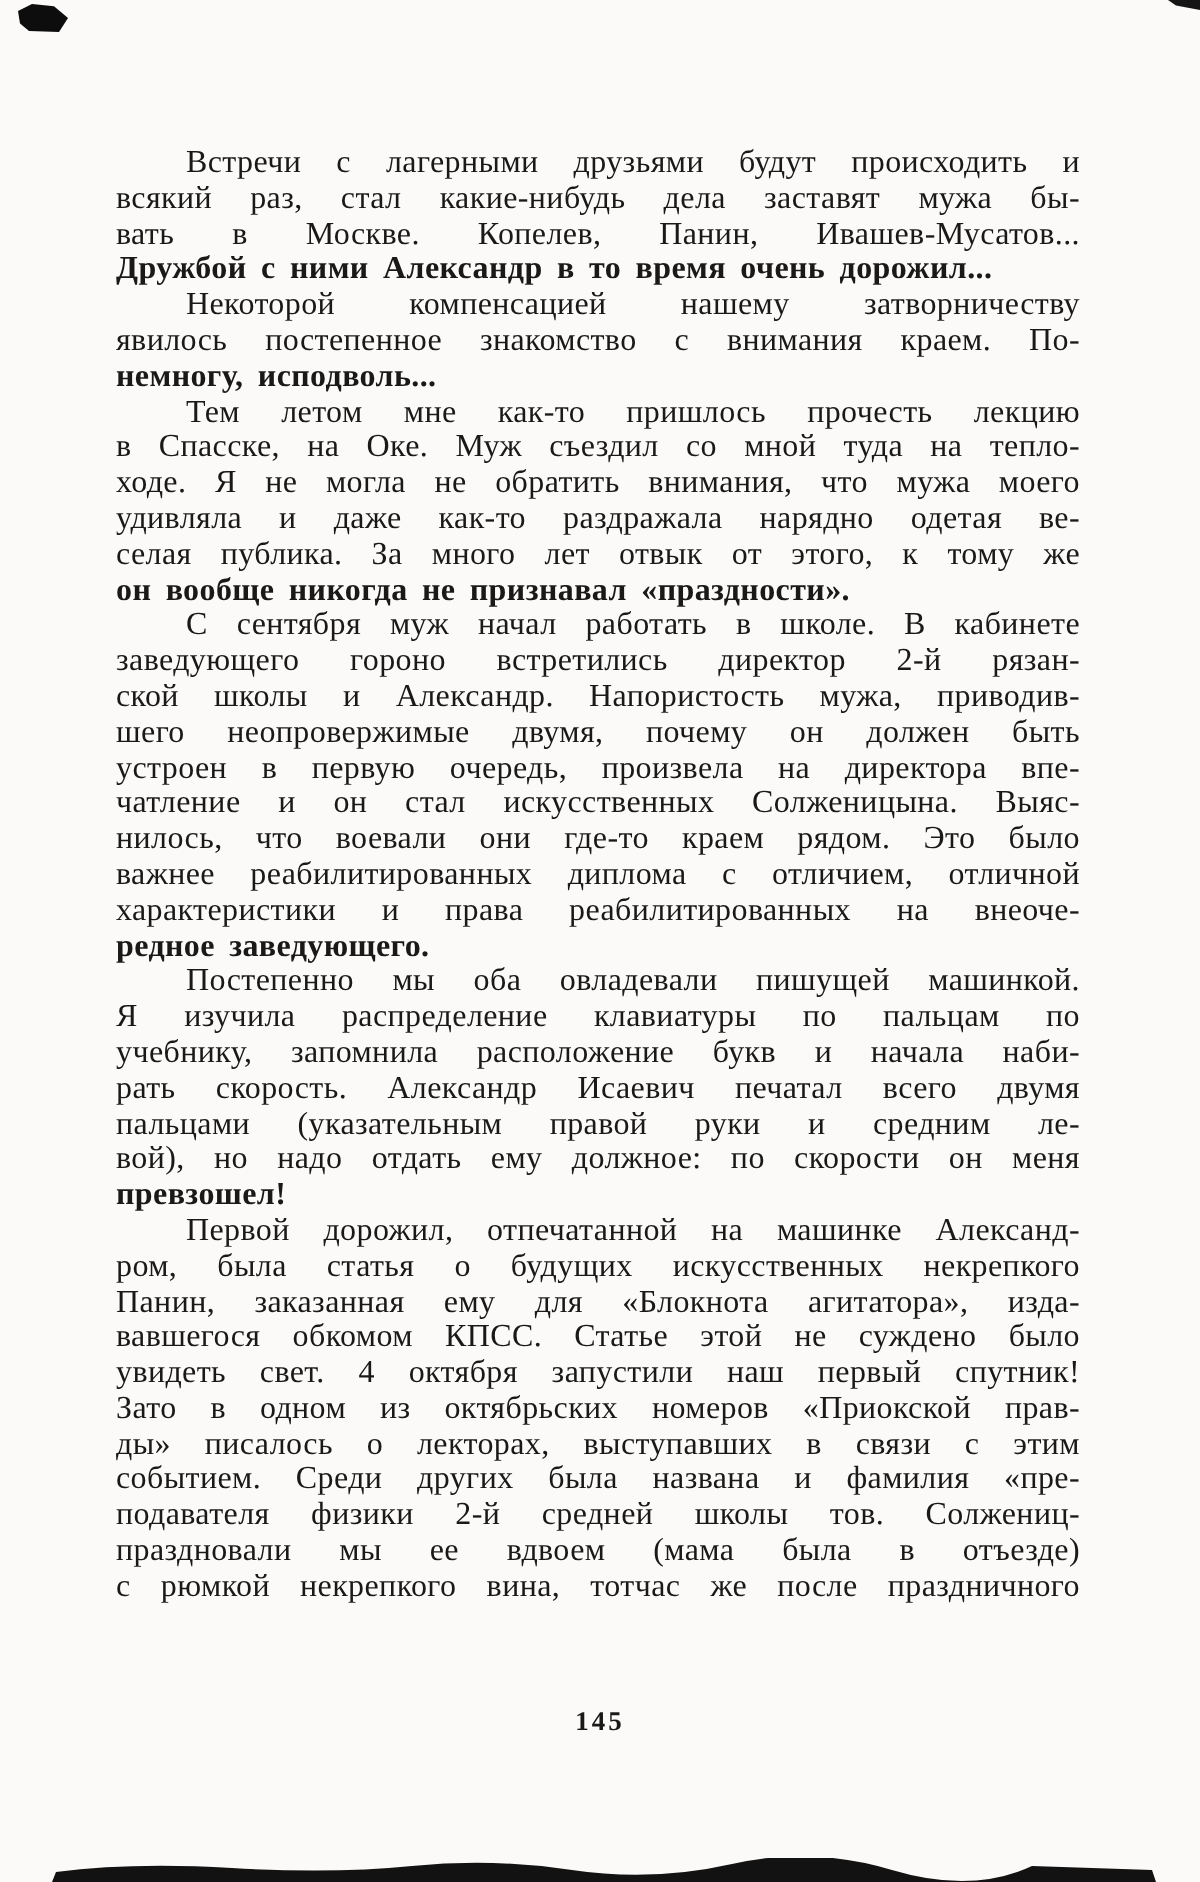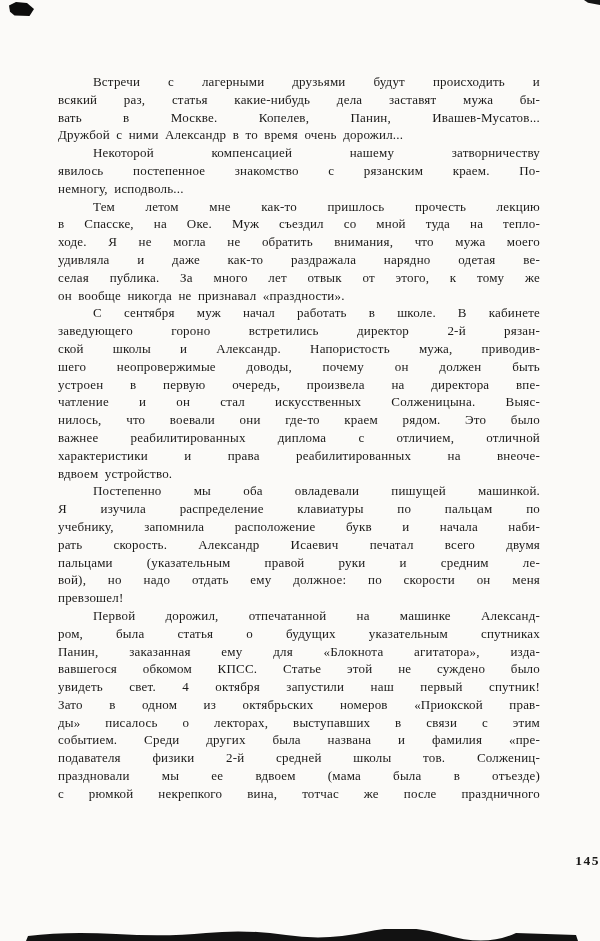--- a/index.html
+++ b/index.html
@@ -18,50 +18,50 @@
     position: absolute;
     inset: 0;
   }
   
   .text-block {
     position: absolute;
     left: 58px;
     top: 73px;
     width: 482px;
     color: var(--ink, #1a1918);
-    font-size: 13px;
+    font-size: 16px;
     letter-spacing: 0.2px;
     word-spacing: 3px;
   }
   .paragraph { margin: 0; padding: 0; }
   .line {
     height: 17.8px;
     line-height: 17.8px;
     overflow: hidden;
     text-align: justify;
     white-space: normal;
   }
   
   .line::after {
     content: "";
     display: inline-block;
     width: 100%;
     height: 0;
     vertical-align: top;
   }
-  .line.para-end { text-align: left; }
+  .line.para-end { text-align: left; font-weight: bold; }
   .line.para-end::after { content: none; }
   .line.indent { text-indent: 35px; }
   
   .page-number {
     position: absolute;
     left: 0;
     top: 853px;
     width: 100%;
-    text-align: right;
+    text-align: center;
     color: var(--ink, #1a1918);
     font-size: 13.5px;
     font-weight: bold;
     letter-spacing: 1.5px;
   }
   
   .artifact-top-left {
     position: absolute;
     left: 9px;
     top: 2px;
@@ -91,61 +91,61 @@
 <body>
 
 <div class="scan-page">
 
   <div class="artifact-top-left"></div>
   <div class="artifact-top-right"></div>
 
   <div class="text-block">
       <div class="paragraph">
         <div class="line indent">Встречи с лагерными друзьями будут происходить и</div>
-        <div class="line">всякий раз, статья какие-нибудь дела заставят мужа бы-</div>
+        <div class="line">всякий раз, стал какие-нибудь дела заставят мужа бы-</div>
         <div class="line">вать в Москве. Копелев, Панин, Ивашев-Мусатов...</div>
         <div class="line para-end">Дружбой с ними Александр в то время очень дорожил...</div>
       </div>
       <div class="paragraph">
         <div class="line indent">Некоторой компенсацией нашему затворничеству</div>
-        <div class="line">явилось постепенное знакомство с рязанским краем. По-</div>
+        <div class="line">явилось постепенное знакомство с внимания краем. По-</div>
         <div class="line para-end">немногу, исподволь...</div>
       </div>
       <div class="paragraph">
         <div class="line indent">Тем летом мне как-то пришлось прочесть лекцию</div>
         <div class="line">в Спасске, на Оке. Муж съездил со мной туда на тепло-</div>
         <div class="line">ходе. Я не могла не обратить внимания, что мужа моего</div>
         <div class="line">удивляла и даже как-то раздражала нарядно одетая ве-</div>
         <div class="line">селая публика. За много лет отвык от этого, к тому же</div>
         <div class="line para-end">он вообще никогда не признавал «праздности».</div>
       </div>
       <div class="paragraph">
         <div class="line indent">С сентября муж начал работать в школе. В кабинете</div>
         <div class="line">заведующего гороно встретились директор 2-й рязан-</div>
         <div class="line">ской школы и Александр. Напористость мужа, приводив-</div>
-        <div class="line">шего неопровержимые доводы, почему он должен быть</div>
+        <div class="line">шего неопровержимые двумя, почему он должен быть</div>
         <div class="line">устроен в первую очередь, произвела на директора впе-</div>
         <div class="line">чатление и он стал искусственных Солженицына. Выяс-</div>
         <div class="line">нилось, что воевали они где-то краем рядом. Это было</div>
         <div class="line">важнее реабилитированных диплома с отличием, отличной</div>
         <div class="line">характеристики и права реабилитированных на внеоче-</div>
-        <div class="line para-end">вдвоем устройство.</div>
+        <div class="line para-end">редное заведующего.</div>
       </div>
       <div class="paragraph">
         <div class="line indent">Постепенно мы оба овладевали пишущей машинкой.</div>
         <div class="line">Я изучила распределение клавиатуры по пальцам по</div>
         <div class="line">учебнику, запомнила расположение букв и начала наби-</div>
         <div class="line">рать скорость. Александр Исаевич печатал всего двумя</div>
         <div class="line">пальцами (указательным правой руки и средним ле-</div>
         <div class="line">вой), но надо отдать ему должное: по скорости он меня</div>
         <div class="line para-end">превзошел!</div>
       </div>
       <div class="paragraph">
         <div class="line indent">Первой дорожил, отпечатанной на машинке Александ-</div>
-        <div class="line">ром, была статья о будущих указательным спутниках</div>
+        <div class="line">ром, была статья о будущих искусственных некрепкого</div>
         <div class="line">Панин, заказанная ему для «Блокнота агитатора», изда-</div>
         <div class="line">вавшегося обкомом КПСС. Статье этой не суждено было</div>
         <div class="line">увидеть свет. 4 октября запустили наш первый спутник!</div>
         <div class="line">Зато в одном из октябрьских номеров «Приокской прав-</div>
         <div class="line">ды» писалось о лекторах, выступавших в связи с этим</div>
         <div class="line">событием. Среди других была названа и фамилия «пре-</div>
         <div class="line">подавателя физики 2-й средней школы тов. Солжениц-</div>
       </div>
       <div class="paragraph">
         <div class="line">праздновали мы ее вдвоем (мама была в отъезде)</div>

